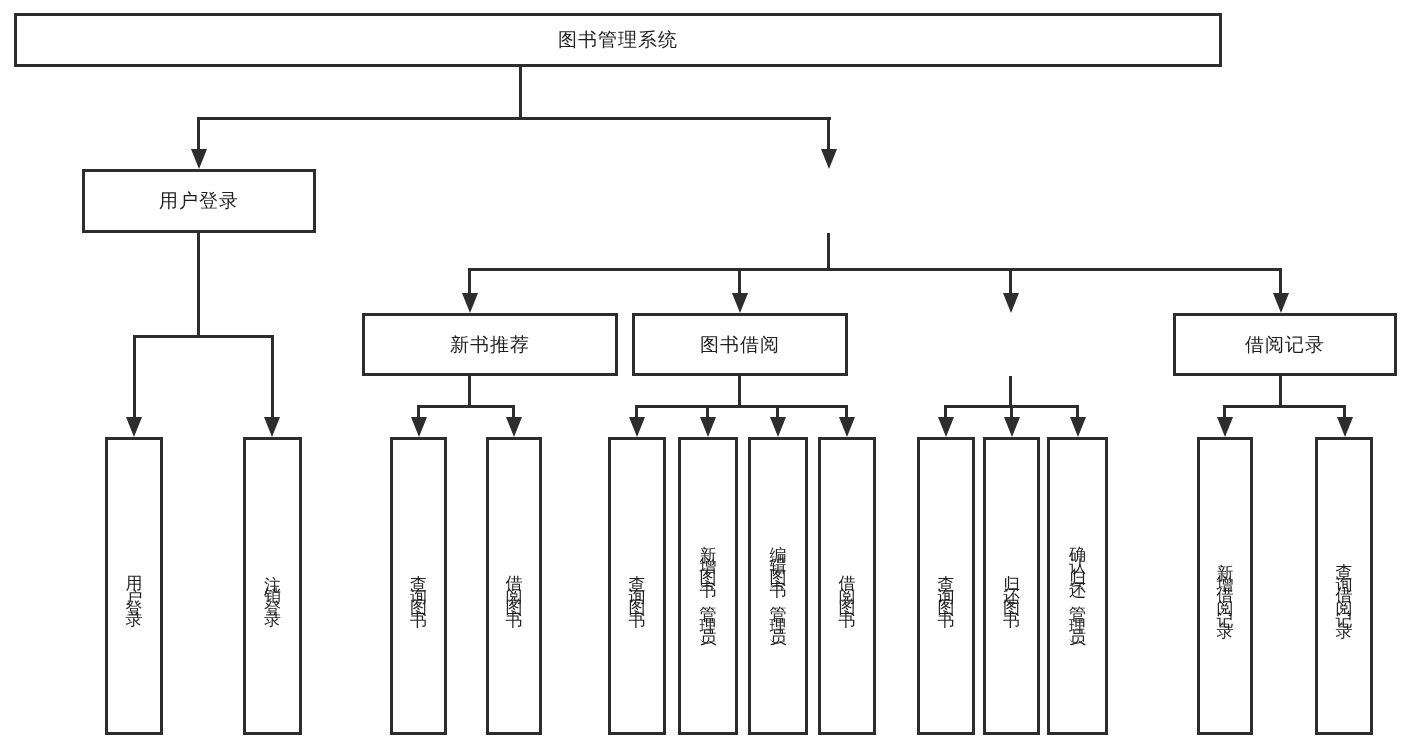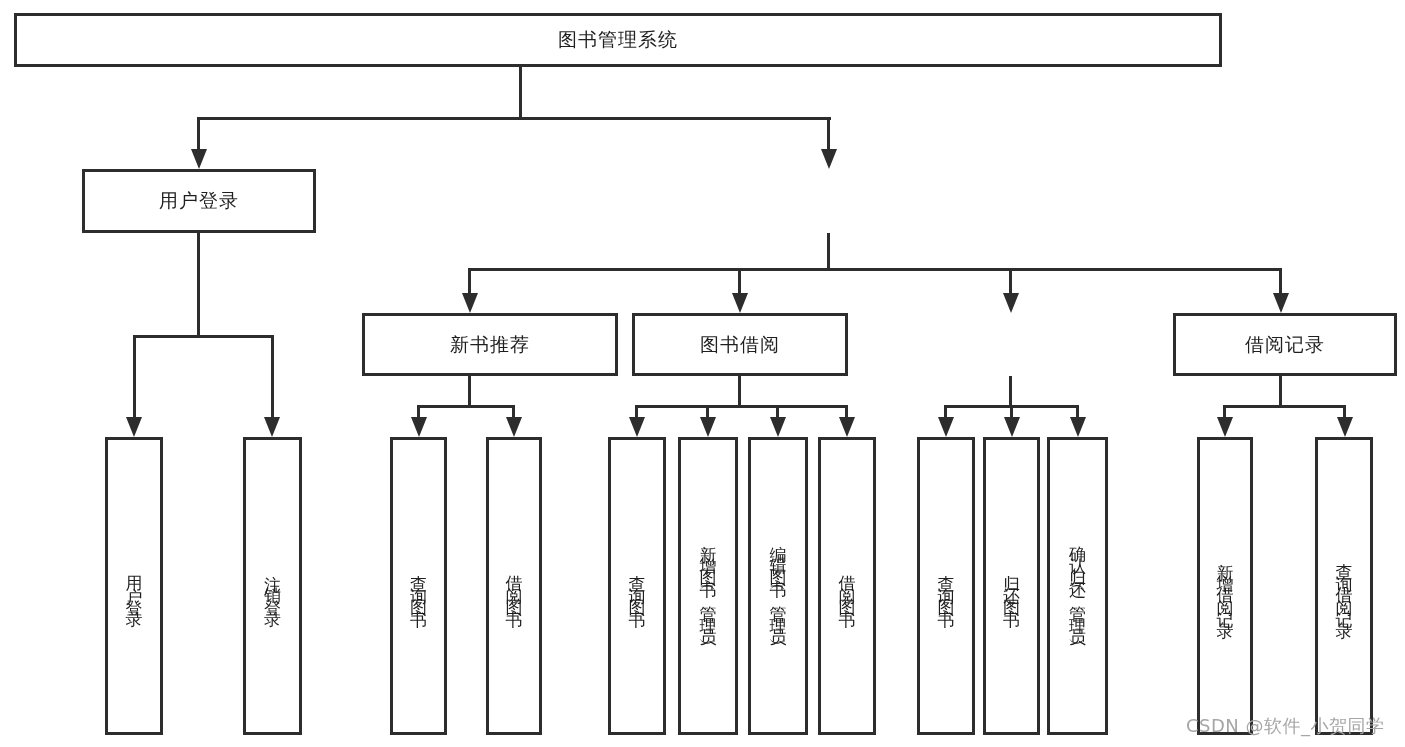--- a/index.html
+++ b/index.html
@@ -148,15 +148,14 @@
     <span class="vlbl">确认归还（管理员）</span>
   </div>
 
   <div class="box vbox" style="left:1197px;width:56px">
     <span class="vlbl">新增借阅记录</span>
   </div>
   <div class="box vbox" style="left:1315px;width:58px">
     <span class="vlbl">查询借阅记录</span>
   </div>
 
-  <div class="watermark">CSDN @软件_小贺同学</div>
 
 </div>
 
 </body></html>

